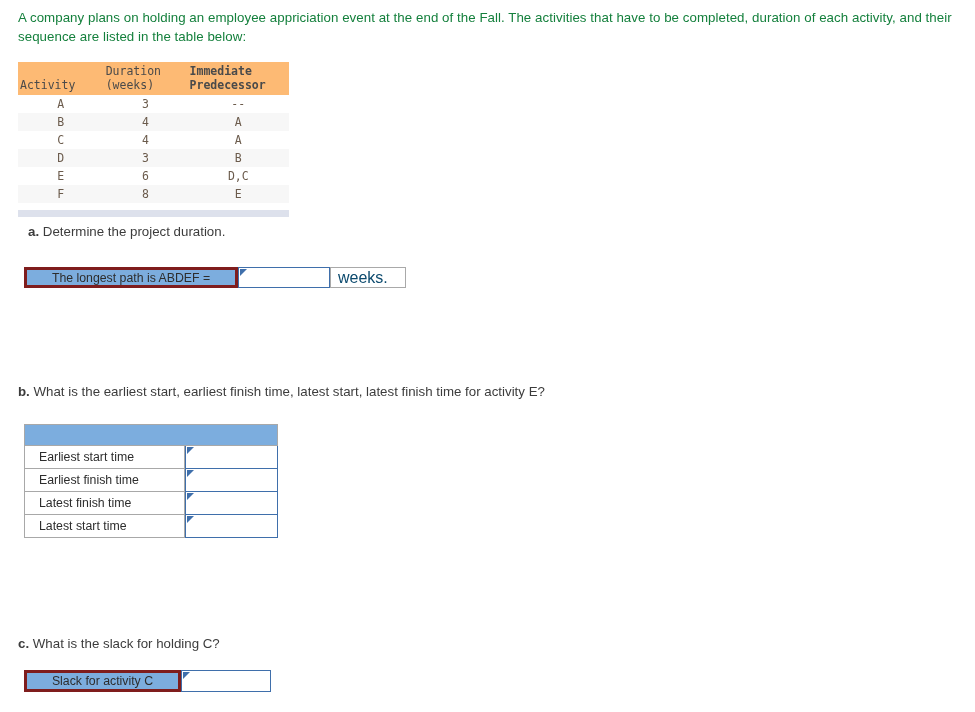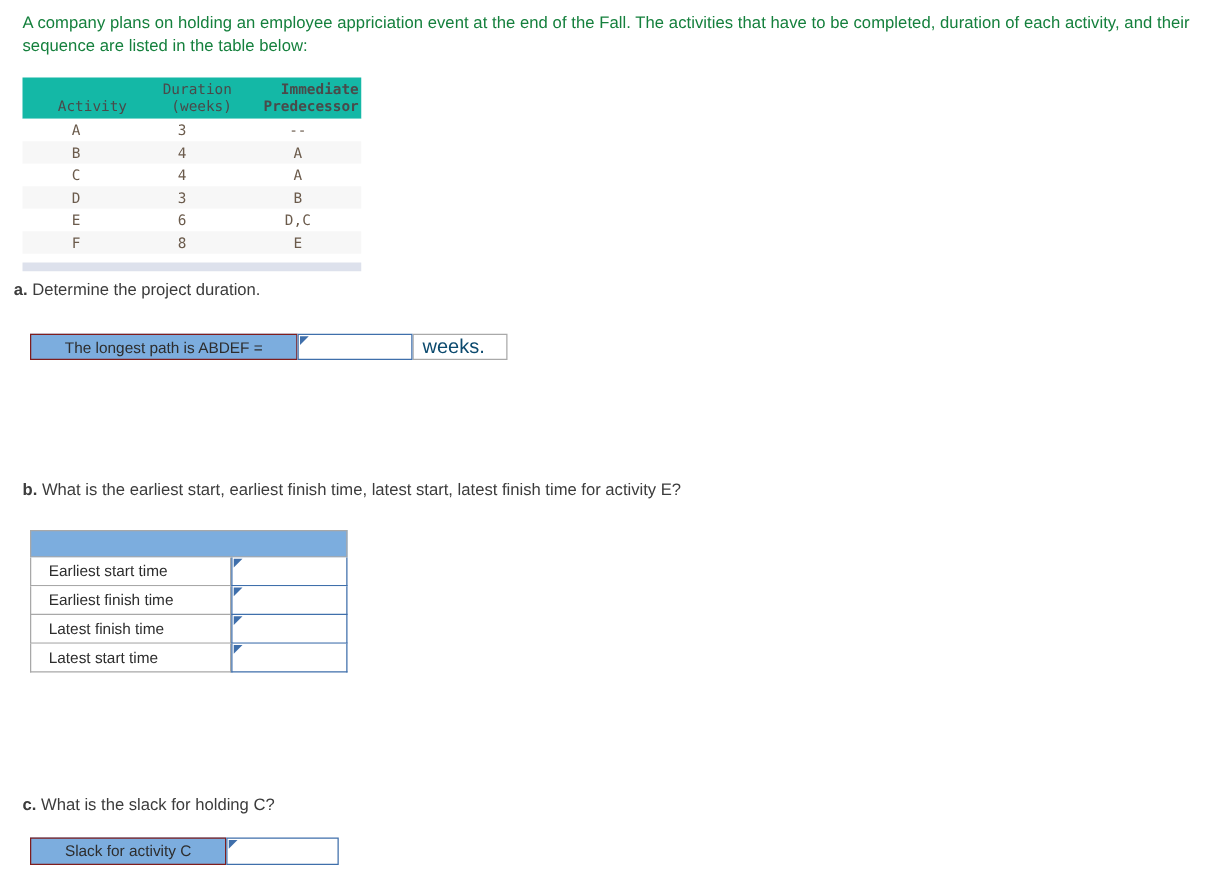--- a/index.html
+++ b/index.html
@@ -37,24 +37,24 @@
     width: 271px;
   }
   table.data-table {
     border-collapse: collapse;
     width: 271px;
     font-family: "DejaVu Sans Mono", "Liberation Mono", monospace;
     font-size: 11.5px;
     color: #5b4a3f;
   }
   table.data-table thead th {
-    background: #14b8a6;
+    background: #fdba74;
     font-weight: normal;
     padding: 2px 2px 3px 2px;
-    text-align: right;
+    text-align: left;
     vertical-align: bottom;
     line-height: 14px;
     color: #4a4a4a;
   }
   table.data-table thead th.col-activity { width: 86px; }
   table.data-table thead th.col-duration { width: 84px; }
   table.data-table thead th.col-pred     { width: 101px; font-weight: bold; }
   table.data-table tbody td {
     text-align: center;
     padding: 2px 2px;
@@ -83,21 +83,21 @@
 
   
   .answer-strip {
     position: absolute;
     display: flex;
     align-items: stretch;
     height: 21px;
   }
   .ans-label {
     background: #7cadde;
-    border: 1px solid #7f1d1d;
+    border: 3px solid #7f1d1d;
     display: flex;
     align-items: center;
     justify-content: center;
     font-size: 12.3px;
     color: #2d2d2d;
     box-sizing: border-box;
     white-space: nowrap;
     text-align: center;
   }
   .ans-input {
@@ -230,21 +230,21 @@
       <tr class="even">
         <td>F</td>
         <td>8</td>
         <td>E</td>
       </tr>
     </tbody>
   </table>
   <div class="table-footer-bar"></div>
 </div>
 
-<div class="question" style="left:11px; top:222px;">
+<div class="question" style="left:28px; top:222px;">
   <span class="qmark">a.</span><span> Determine the project duration.</span>
 </div>
 
 <div class="answer-strip" style="left:24px; top:267px;">
   <div class="ans-label" style="width:214px;">The longest path is ABDEF =</div>
   <div class="ans-input" style="width:92px;"></div>
   <div class="ans-suffix" style="width:76px;">weeks.</div>
 </div>
 
 <div class="question" style="left:18px; top:382px; width:700px;">

